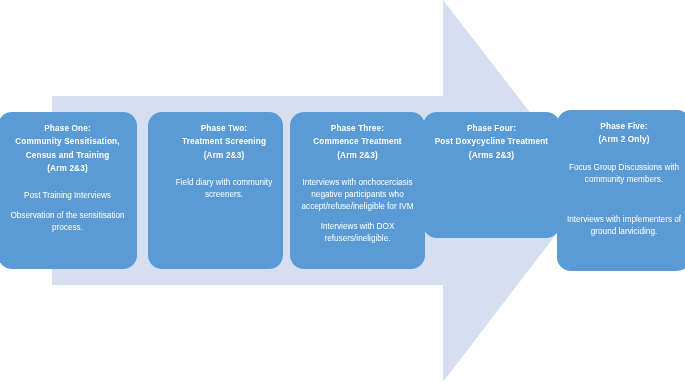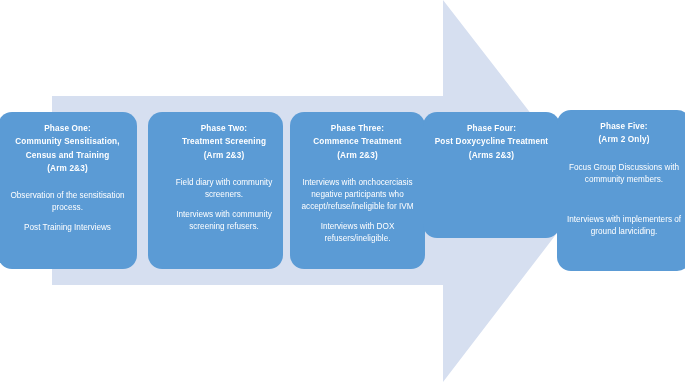--- a/index.html
+++ b/index.html
@@ -72,34 +72,33 @@
   </svg>
 
   <div class="phase-box" id="box-1">
     <div class="phase-title">
       <span class="tline">Phase One:</span>
       <span class="tline">Community Sensitisation,</span>
       <span class="tline">Census and Training</span>
       <span class="tline">(Arm 2&amp;3)</span>
     </div>
     <div class="phase-body">
+      <p>Post Training Interviews</p>
       <p>Observation of the sensitisation process.</p>
-      <p>Post Training Interviews</p>
     </div>
   </div>
 
   <div class="phase-box" id="box-2">
     <div class="phase-title">
       <span class="tline">Phase Two:</span>
       <span class="tline">Treatment Screening</span>
       <span class="tline">(Arm 2&amp;3)</span>
     </div>
     <div class="phase-body">
       <p>Field diary with community screeners.</p>
-      <p>Interviews with community screening refusers.</p>
     </div>
   </div>
 
   <div class="phase-box" id="box-3">
     <div class="phase-title">
       <span class="tline">Phase Three:</span>
       <span class="tline">Commence Treatment</span>
       <span class="tline">(Arm 2&amp;3)</span>
     </div>
     <div class="phase-body">

